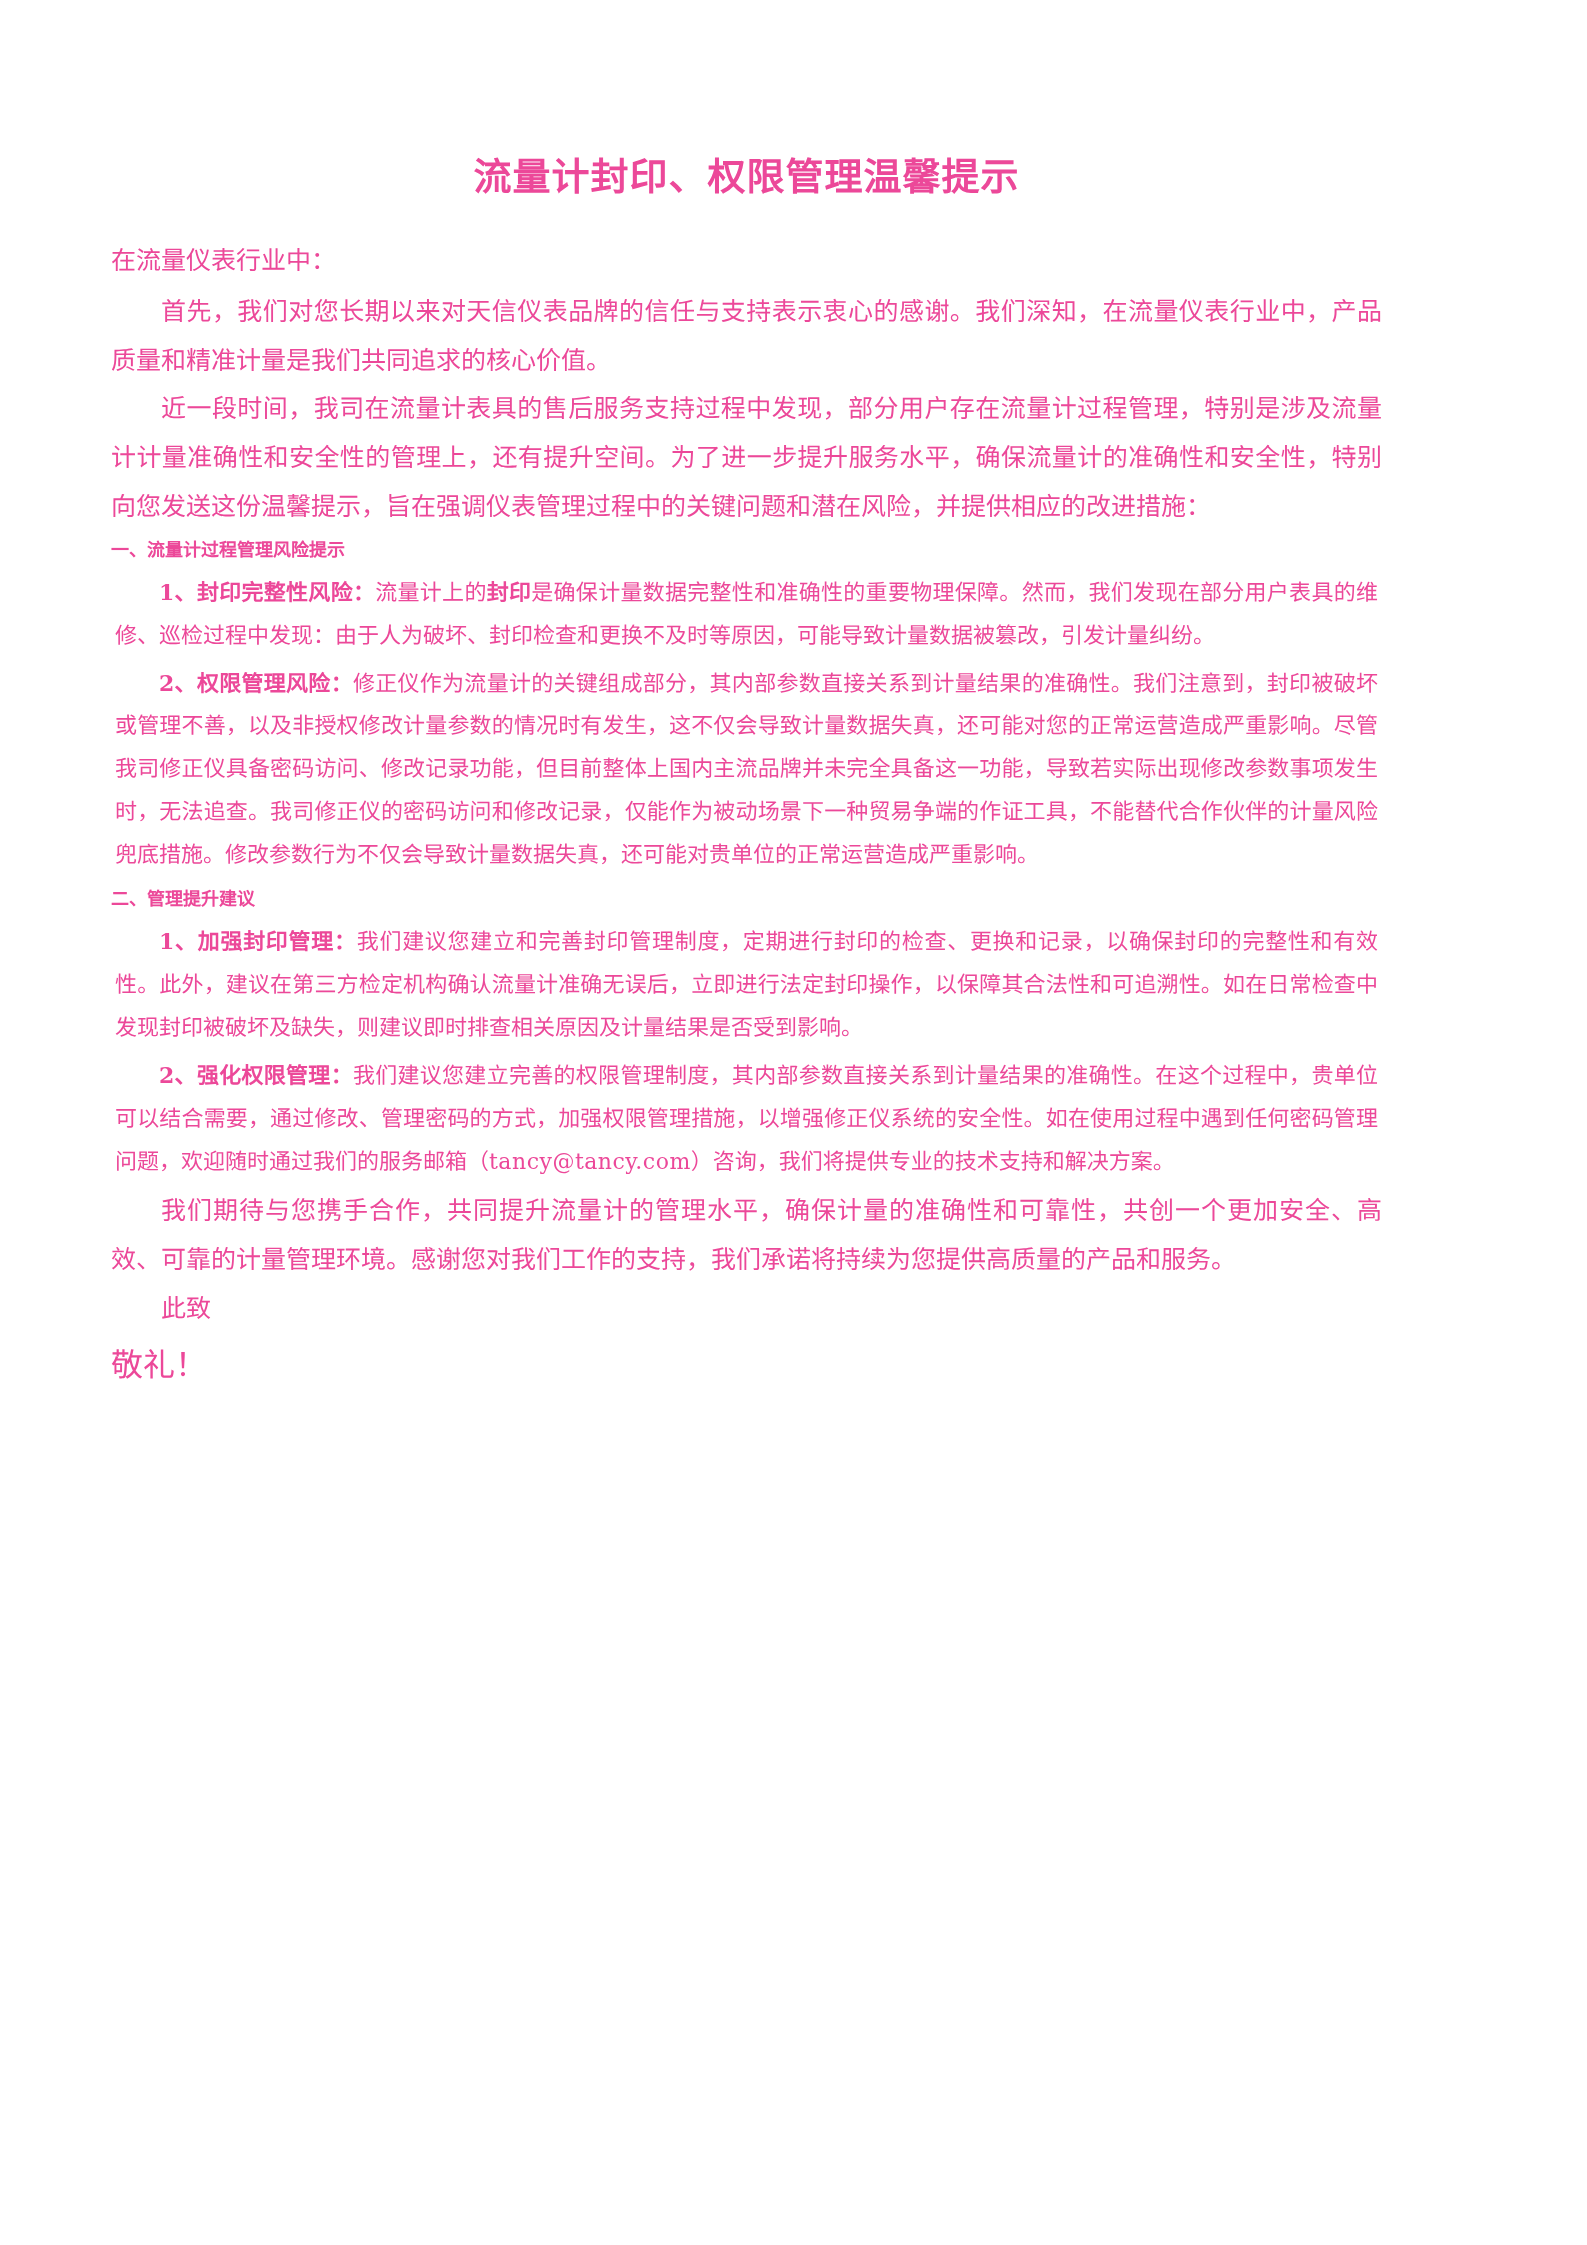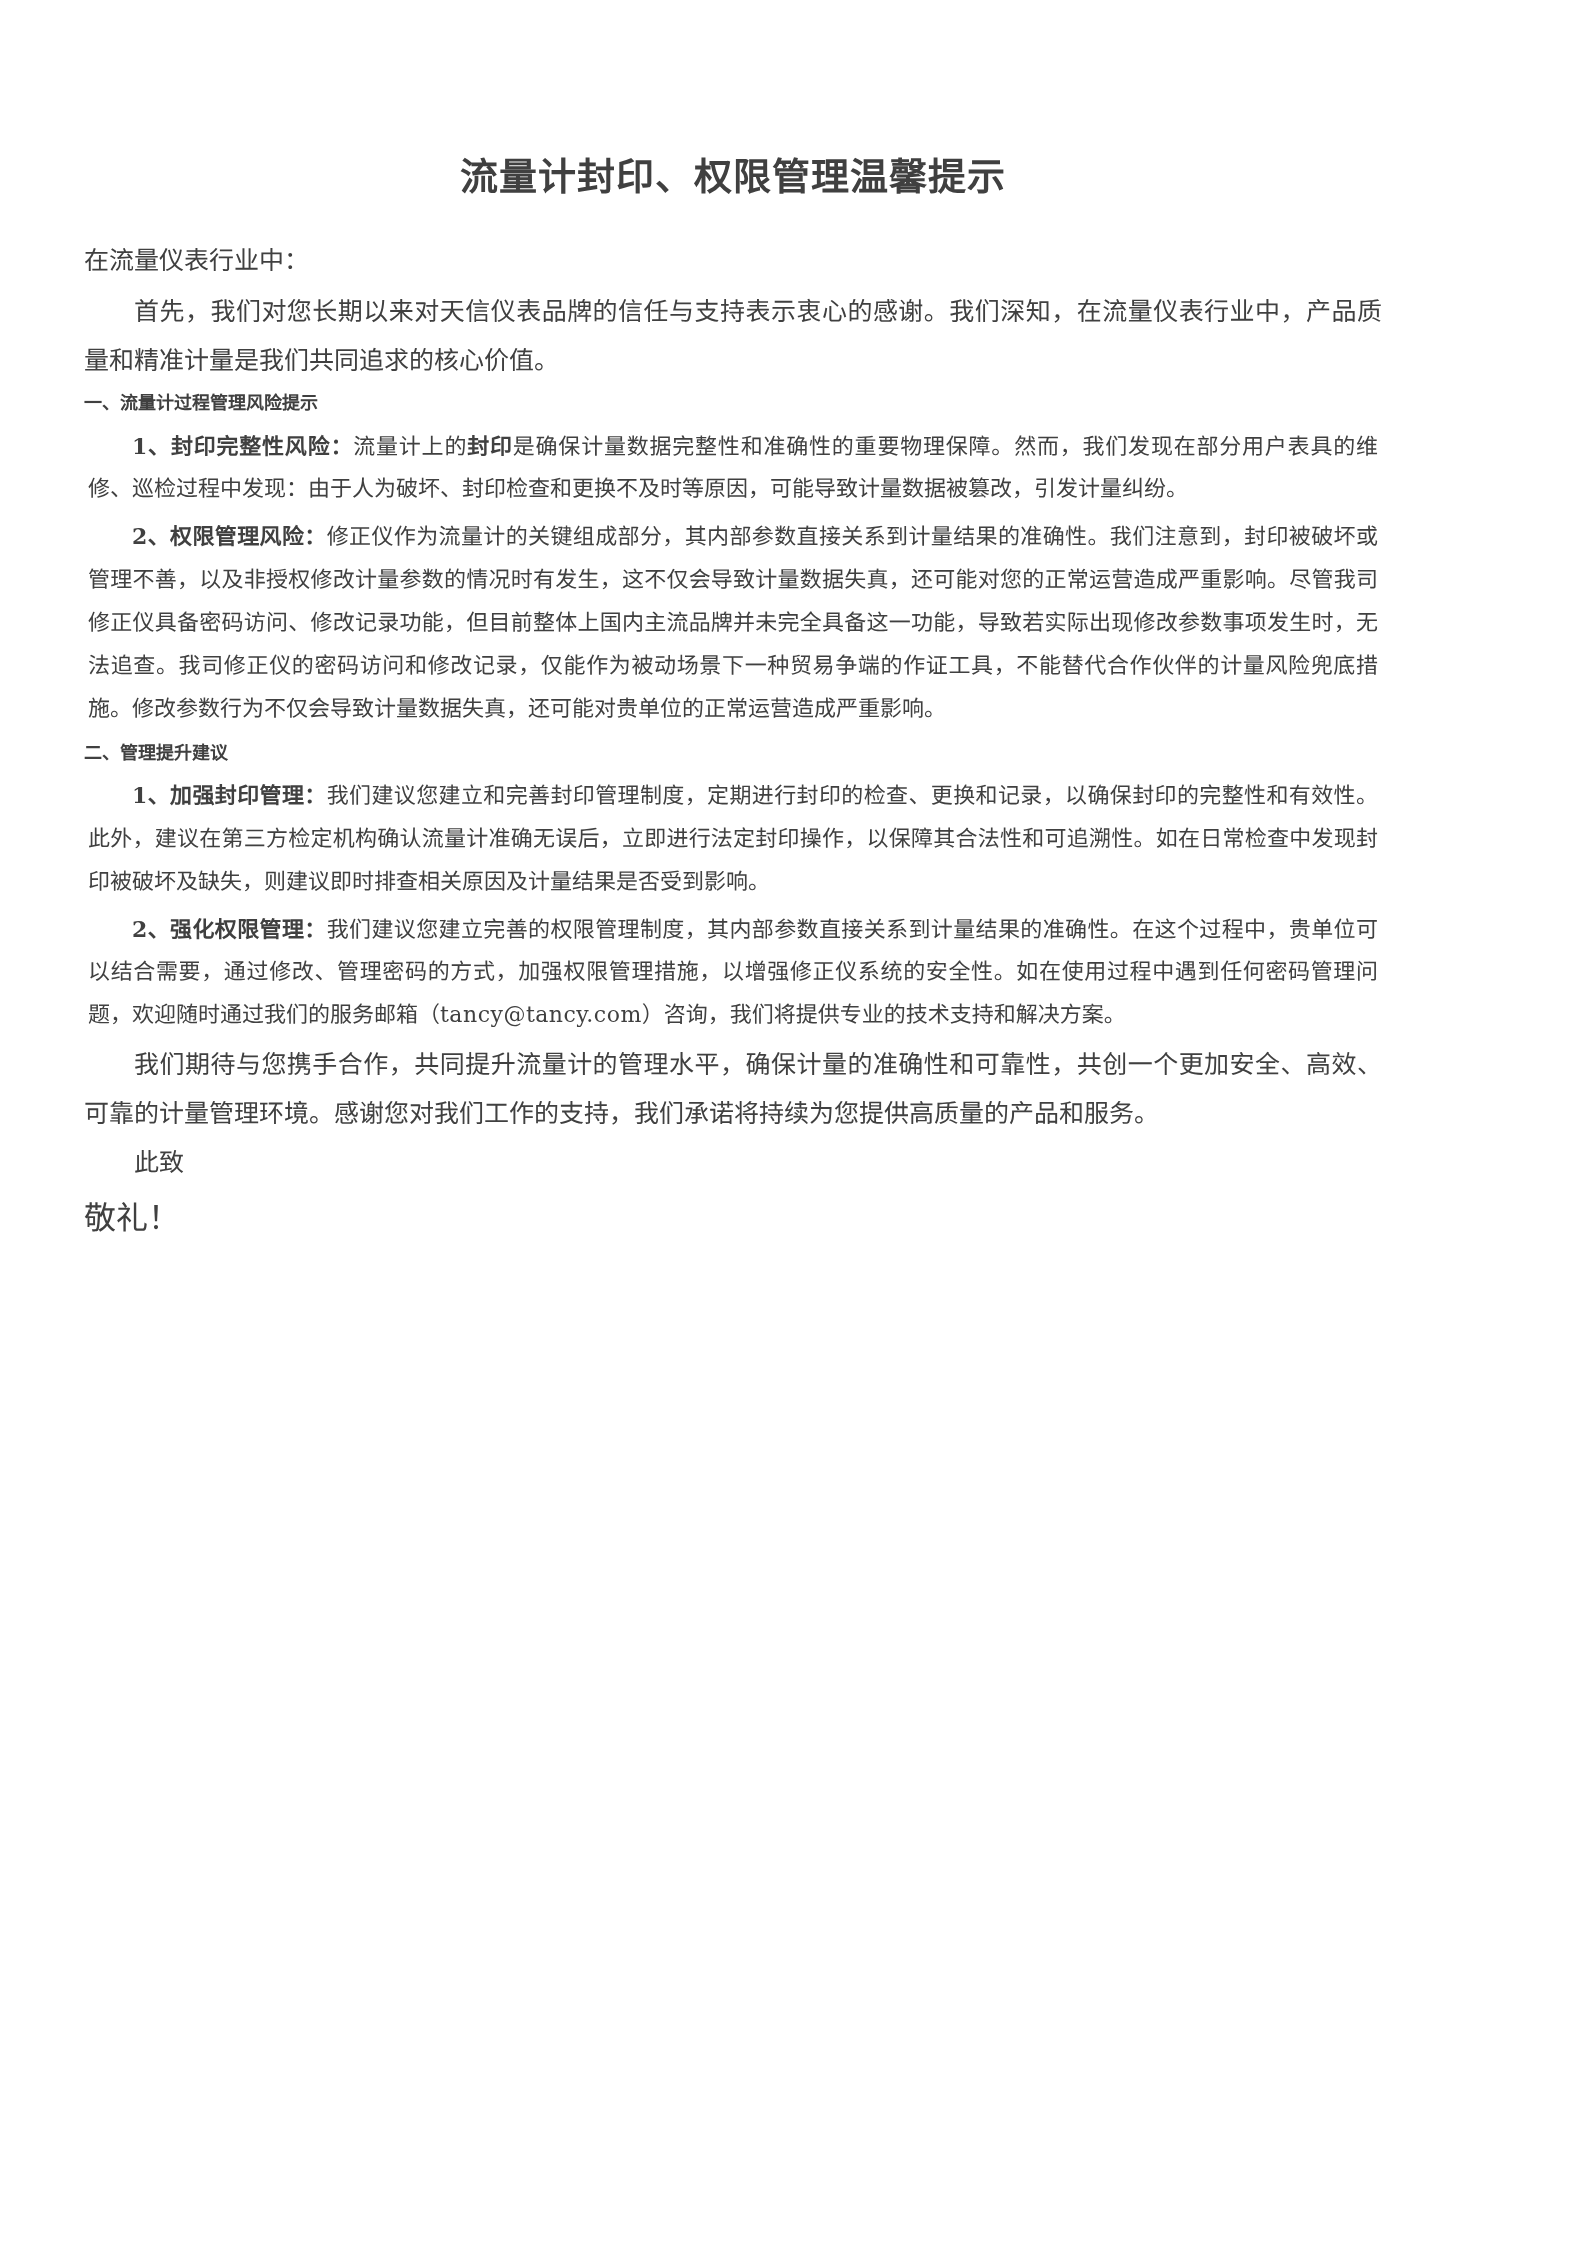--- a/index.html
+++ b/index.html
@@ -7,23 +7,23 @@
     padding: 0;
     background: #ffffff;
   }
   .page {
     width: 1587px;
     height: 2245px;
     background: #ffffff;
     margin: 0 auto;
     position: relative;
     box-sizing: border-box;
-    padding: 150px 205px 0 84px;
+    padding: 150px 205px 0 111px;
     font-family: "DejaVu Serif", "Liberation Serif", serif;
-    color: #404040;
+    color: #ec4899;
   }
   .doc-title {
     text-align: center;
     font-size: 38px;
     font-weight: 700;
     letter-spacing: 1px;
     margin: 0 0 34px 0;
     line-height: 1.4;
     font-family: "DejaVu Serif", "Liberation Serif", serif;
   }
@@ -80,20 +80,21 @@
 <body>
 
 <div class="page">
 
   <h1 class="doc-title">流量计封印、权限管理温馨提示</h1>
 
   <div class="salutation">在流量仪表行业中：</div>
 
   <p class="body-par">首先，我们对您长期以来对天信仪表品牌的信任与支持表示衷心的感谢。我们深知，在流量仪表行业中，产品质量和精准计量是我们共同追求的核心价值。</p>
 
+  <p class="body-par">近一段时间，我司在流量计表具的售后服务支持过程中发现，部分用户存在流量计过程管理，特别是涉及流量计计量准确性和安全性的管理上，还有提升空间。为了进一步提升服务水平，确保流量计的准确性和安全性，特别向您发送这份温馨提示，旨在强调仪表管理过程中的关键问题和潜在风险，并提供相应的改进措施：</p>
 
   <h2 class="section-heading">一、流量计过程管理风险提示</h2>
 
   <p class="sub-par"><span class="b">1、封印完整性风险：</span><span>流量计上的</span><span class="b">封印</span><span>是确保计量数据完整性和准确性的重要物理保障。然而，我们发现在部分用户表具的维修、巡检过程中发现：由于人为破坏、封印检查和更换不及时等原因，可能导致计量数据被篡改，引发计量纠纷。</span></p>
 
   <p class="sub-par"><span class="b">2、权限管理风险：</span><span>修正仪作为流量计的关键组成部分，其内部参数直接关系到计量结果的准确性。我们注意到，封印被破坏或管理不善，以及非授权修改计量参数的情况时有发生，这不仅会导致计量数据失真，还可能对您的正常运营造成严重影响。尽管我司修正仪具备密码访问、修改记录功能，但目前整体上国内主流品牌并未完全具备这一功能，导致若实际出现修改参数事项发生时，无法追查。我司修正仪的密码访问和修改记录，仅能作为被动场景下一种贸易争端的作证工具，不能替代合作伙伴的计量风险兜底措施。修改参数行为不仅会导致计量数据失真，还可能对贵单位的正常运营造成严重影响。</span></p>
 
   <h2 class="section-heading">二、管理提升建议</h2>
 
   <p class="sub-par"><span class="b">1、加强封印管理：</span><span>我们建议您建立和完善封印管理制度，定期进行封印的检查、更换和记录，以确保封印的完整性和有效性。此外，建议在第三方检定机构确认流量计准确无误后，立即进行法定封印操作，以保障其合法性和可追溯性。如在日常检查中发现封印被破坏及缺失，则建议即时排查相关原因及计量结果是否受到影响。</span></p>

